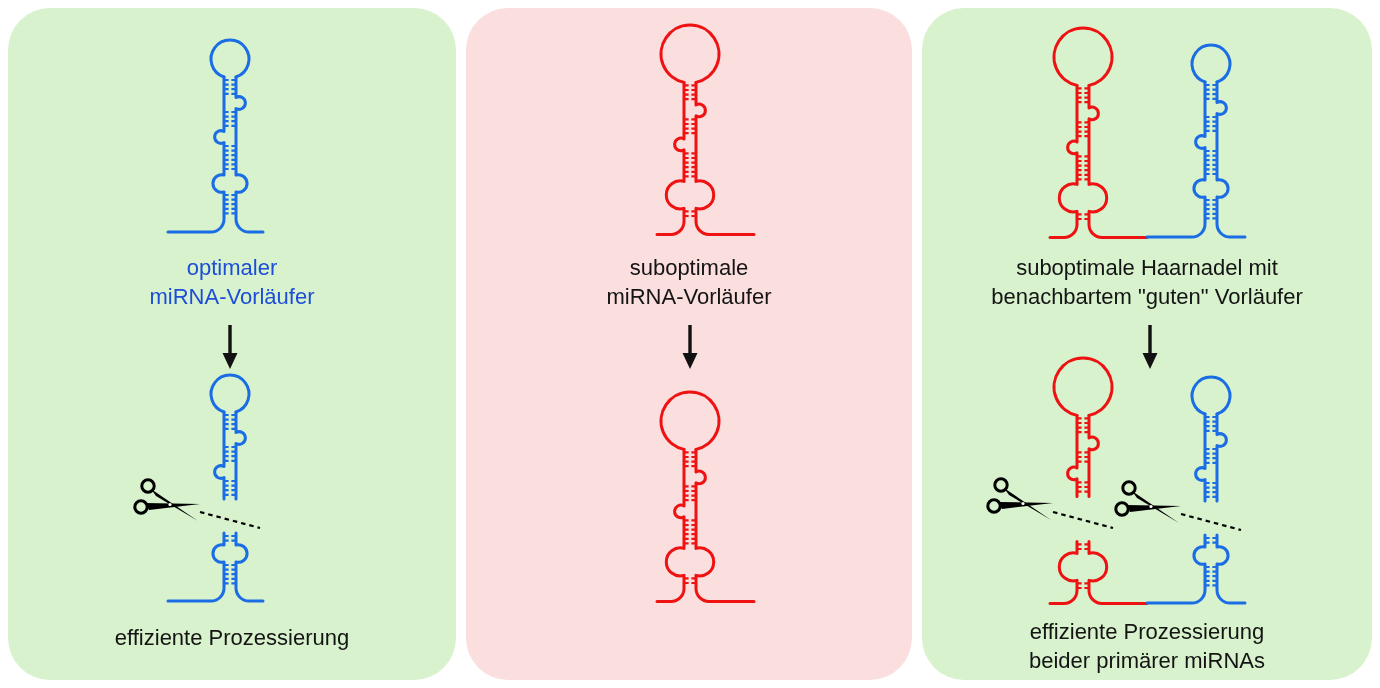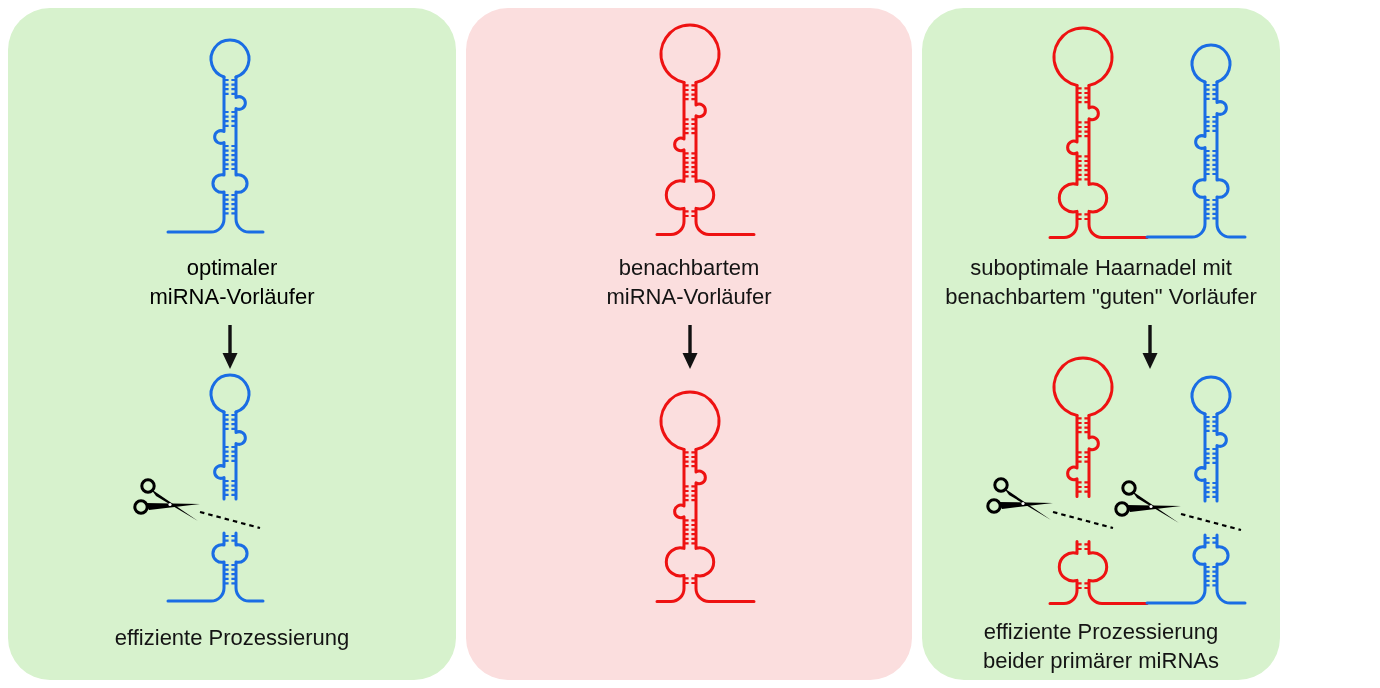--- a/index.html
+++ b/index.html
@@ -70,21 +70,21 @@
           <line x1="-30" y1="139" x2="30" y2="155" stroke="#000000" stroke-width="2.2" stroke-dasharray="4.5 4"></line>
           <g transform="translate(-96 104)">
     <circle cx="14" cy="9" r="6.2" fill="none" stroke="#000000" stroke-width="3"></circle>
     <circle cx="7" cy="30" r="6.2" fill="none" stroke="#000000" stroke-width="3"></circle>
     <polygon points="17,12 22,19 64,44" fill="#000000"></polygon>
     <polygon points="11,26 15,33 66,27" fill="#000000"></polygon>
     <circle cx="36" cy="27.5" r="1.6" fill="#ffffff"></circle>
   </g>
         </svg>
       </div>
-    <div class="lbl" style="top: 245px; color: #000000;">optimaler
+    <div class="lbl" style="top: 245px; color: #1d4ed8;">optimaler
 miRNA-Vorläufer</div>
     <svg class="arrow" style="left:213px;top:316px" width="18" height="46" viewBox="0 0 18 46">
       <line x1="9" y1="1" x2="9" y2="31" stroke="#111" stroke-width="3.4"></line>
       <polygon points="1.5,29 16.5,29 9,45" fill="#111"></polygon>
     </svg>
     <div class="lbl" style="top: 615px; color: rgb(20, 20, 20);">effiziente Prozessierung</div>
   </div>
 
   <div class="panel" style="left: 466px; width: 446px; background: rgb(251, 222, 222);">
     <div class="figs">
@@ -124,29 +124,29 @@
           <line x1="-5" y1="130.4" x2="5" y2="130.4" stroke="#ee1212" stroke-width="2.2" stroke-dasharray="3.6 2.8"></line>
           <line x1="-5" y1="135" x2="5" y2="135" stroke="#ee1212" stroke-width="2.2" stroke-dasharray="3.6 2.8"></line>
           <line x1="-5" y1="139.6" x2="5" y2="139.6" stroke="#ee1212" stroke-width="2.2" stroke-dasharray="3.6 2.8"></line>
           <line x1="-5" y1="144.2" x2="5" y2="144.2" stroke="#ee1212" stroke-width="2.2" stroke-dasharray="3.6 2.8"></line>
           <line x1="-5" y1="148.8" x2="5" y2="148.8" stroke="#ee1212" stroke-width="2.2" stroke-dasharray="3.6 2.8"></line>
           <line x1="-5" y1="153.4" x2="5" y2="153.4" stroke="#ee1212" stroke-width="2.2" stroke-dasharray="3.6 2.8"></line>
           <line x1="-5" y1="188.4" x2="5" y2="188.4" stroke="#ee1212" stroke-width="2.2" stroke-dasharray="3.6 2.8"></line>
           <line x1="-5" y1="193" x2="5" y2="193" stroke="#ee1212" stroke-width="2.2" stroke-dasharray="3.6 2.8"></line>
         </svg>
       </div>
-    <div class="lbl" style="top: 245px; color: rgb(20, 20, 20);">benachbartem
+    <div class="lbl" style="top: 245px; color: rgb(20, 20, 20);">suboptimale
 miRNA-Vorläufer</div>
     <svg class="arrow" style="left:215px;top:316px" width="18" height="46" viewBox="0 0 18 46">
       <line x1="9" y1="1" x2="9" y2="31" stroke="#111" stroke-width="3.4"></line>
       <polygon points="1.5,29 16.5,29 9,45" fill="#111"></polygon>
     </svg>
   </div>
 
-  <div class="panel" style="left: 922px; width: 358px; background: rgb(215, 242, 205);">
+  <div class="panel" style="left: 922px; width: 450px; background: rgb(215, 242, 205);">
     <div class="figs">
         <svg style="position:absolute;left:91px;top:18px" width="140" height="216" viewBox="-70 0 140 216">
           <path d="M -6 59.4 L -6 81.4 L -6 93.4 L -6 115.4 L -6 115.9 A 6.3 6.3 0 1 0 -6 126.9 L -6 127.4 L -6 158.4 A 14 14 0 1 0 -6 185.4 L -6 198.4 A 13 13 0 0 1 -19 211.4 L -33 211.4" fill="none" stroke="#ee1212" stroke-width="3" stroke-linecap="round" stroke-linejoin="round"></path>
           <path d="M 6 59.4 L 6 81.4 L 6 81.9 A 6.3 6.3 0 1 1 6 92.9 L 6 93.4 L 6 115.4 L 6 127.4 L 6 158.4 A 14 14 0 1 1 6 185.4 L 6 198.4 A 13 13 0 0 0 19 211.4 L 64 211.4" fill="none" stroke="#ee1212" stroke-width="3" stroke-linecap="round" stroke-linejoin="round"></path>
           <path d="M -6 59.4 A 29 29 0 1 1 6 59.4" fill="none" stroke="#ee1212" stroke-width="3" stroke-linecap="round" stroke-linejoin="round"></path>
           <line x1="-5" y1="62.4" x2="5" y2="62.4" stroke="#ee1212" stroke-width="2.2" stroke-dasharray="3.6 2.8"></line>
           <line x1="-5" y1="67" x2="5" y2="67" stroke="#ee1212" stroke-width="2.2" stroke-dasharray="3.6 2.8"></line>
           <line x1="-5" y1="71.6" x2="5" y2="71.6" stroke="#ee1212" stroke-width="2.2" stroke-dasharray="3.6 2.8"></line>
           <line x1="-5" y1="76.2" x2="5" y2="76.2" stroke="#ee1212" stroke-width="2.2" stroke-dasharray="3.6 2.8"></line>
           <line x1="-5" y1="96.4" x2="5" y2="96.4" stroke="#ee1212" stroke-width="2.2" stroke-dasharray="3.6 2.8"></line>

